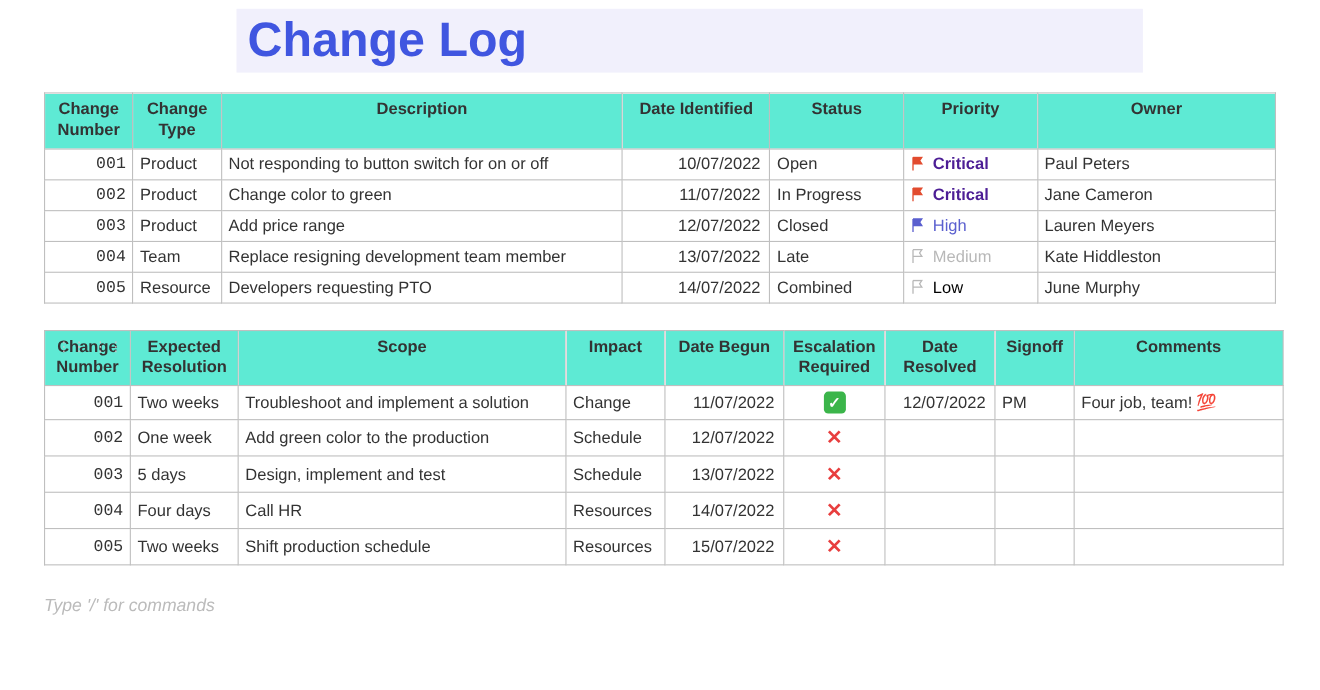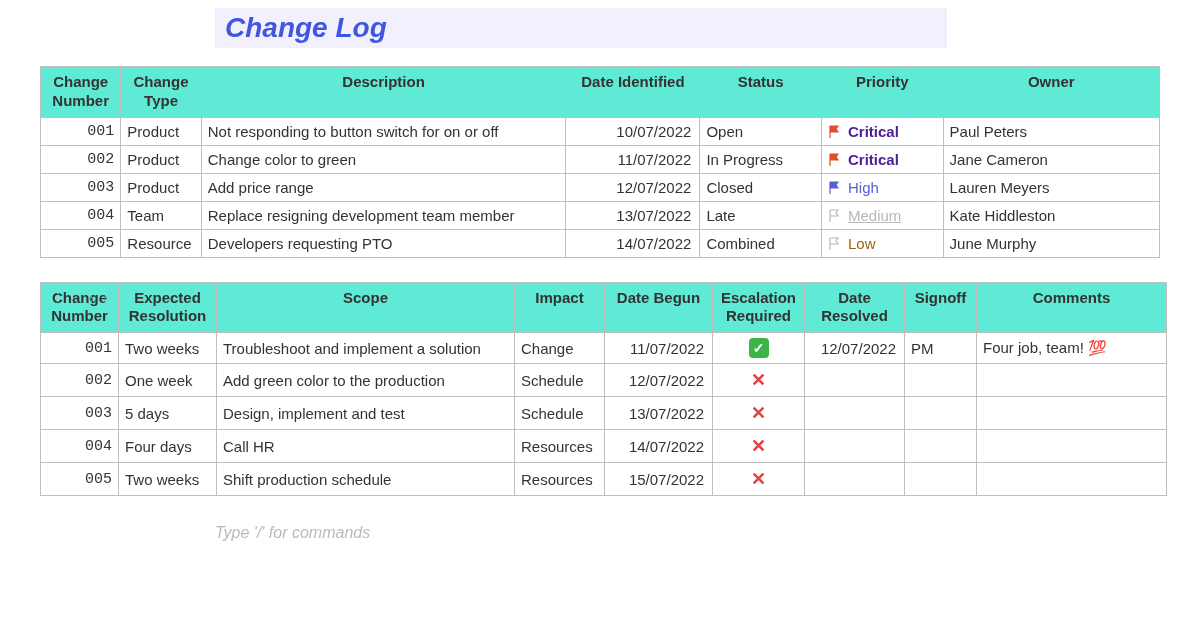--- a/index.html
+++ b/index.html
@@ -14,24 +14,23 @@
   }
   .page { padding: 8px 40px 20px 40px; }
   .title-block {
     background: #f1f0fc;
     display: inline-block;
     padding: 4px 560px 4px 10px;
     margin-left: 175px;
     margin-bottom: 18px;
   }
   .title {
-    font-size: 28px;
+    font-size: 44px;
     font-weight: 700;
     color: #4056e0;
-    font-style: italic;
   }
   table {
     border-collapse: collapse;
     width: 100%;
     margin-bottom: 24px;
     table-layout: fixed;
   }
   th, td {
     border: 1px solid #bfbfbf;
     padding: 5px 6px;
@@ -53,36 +52,36 @@
   td.date { text-align: right; padding-right: 8px; }
   td.center { text-align: center; }
   td.prio { padding-left: 6px; }
   .flag {
     display: inline-block;
     margin-right: 6px;
     vertical-align: -2px;
   }
   .p-critical { color: #4c1d95; font-weight: bold; }
   .p-high    { color: #5a5fcf; }
-  .p-medium  { color: #b8b8b8; text-decoration: underline; }
-  .p-low     { color: #a16207; }
+  .p-medium  { color: #b8b8b8; }
+  .p-low     { color: #000000; }
   .esc-yes {
     display:inline-block; width:20px; height:20px;
     background:#3bb54a; border-radius:4px; color:#fff;
     font-size:14px; line-height:20px; text-align:center; font-weight:700;
   }
   .esc-no { color:#e83e3e; font-weight:700; font-size:18px; }
   .handle {
     position:absolute; left:12px; color:#c8c8c8; font-size:12px;
     letter-spacing:2px; user-select:none;
   }
   .table-wrap { position:relative; }
   .slash-input {
     border:none; outline:none; font-size:16px; color:#a16207;
-    font-style:italic; margin-left:175px; width:400px;
+    font-style:italic; width:400px;
     padding:4px 0;
   }
   .slash-input::placeholder { color:#bbb; font-style:italic; }
 </style>
 </head>
 <body>
 
 <div class="page">
   <div class="title-block">
     <span class="title">Change Log</span>

